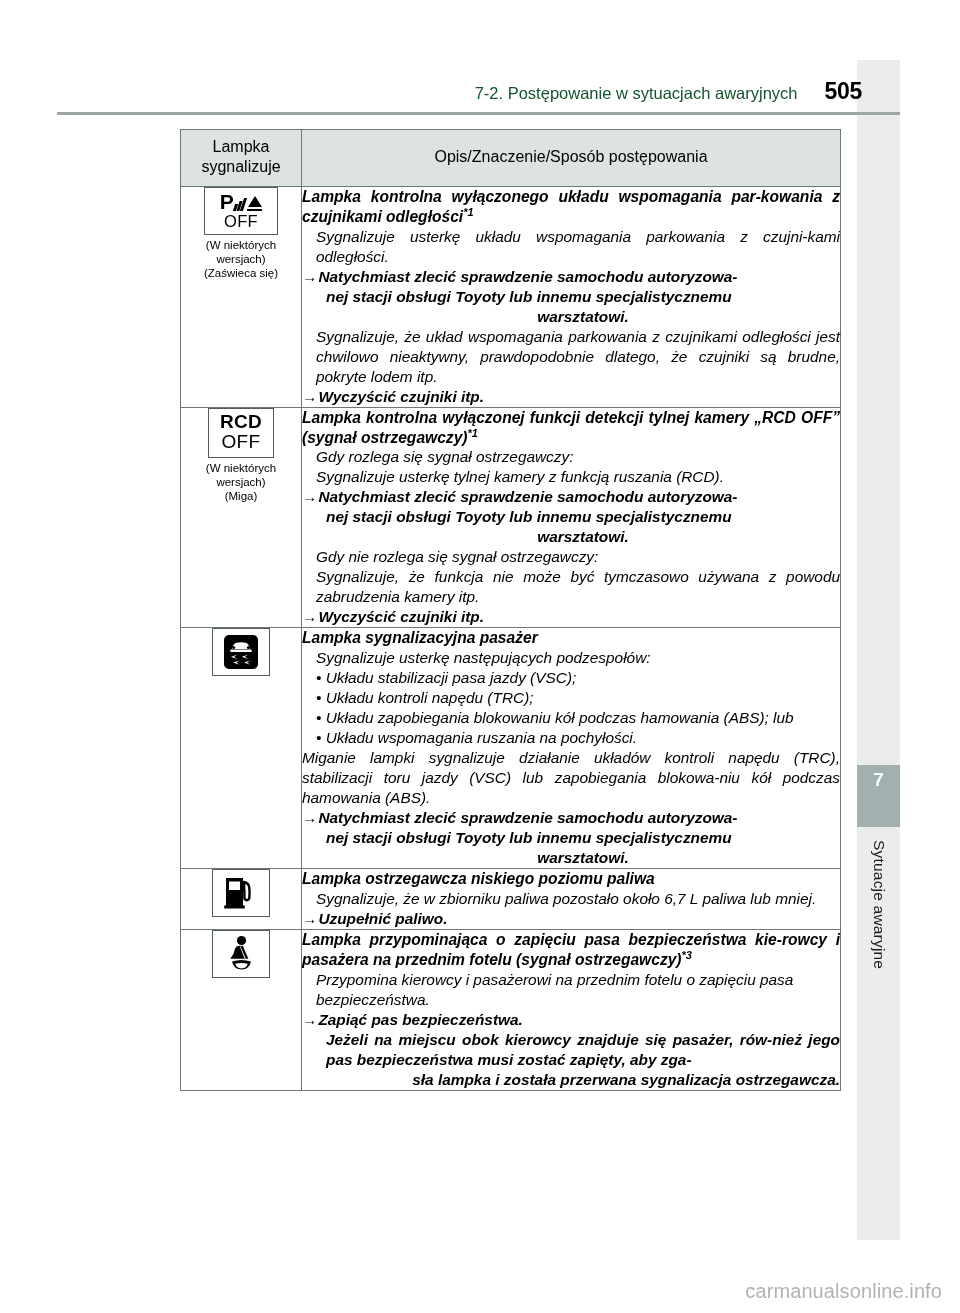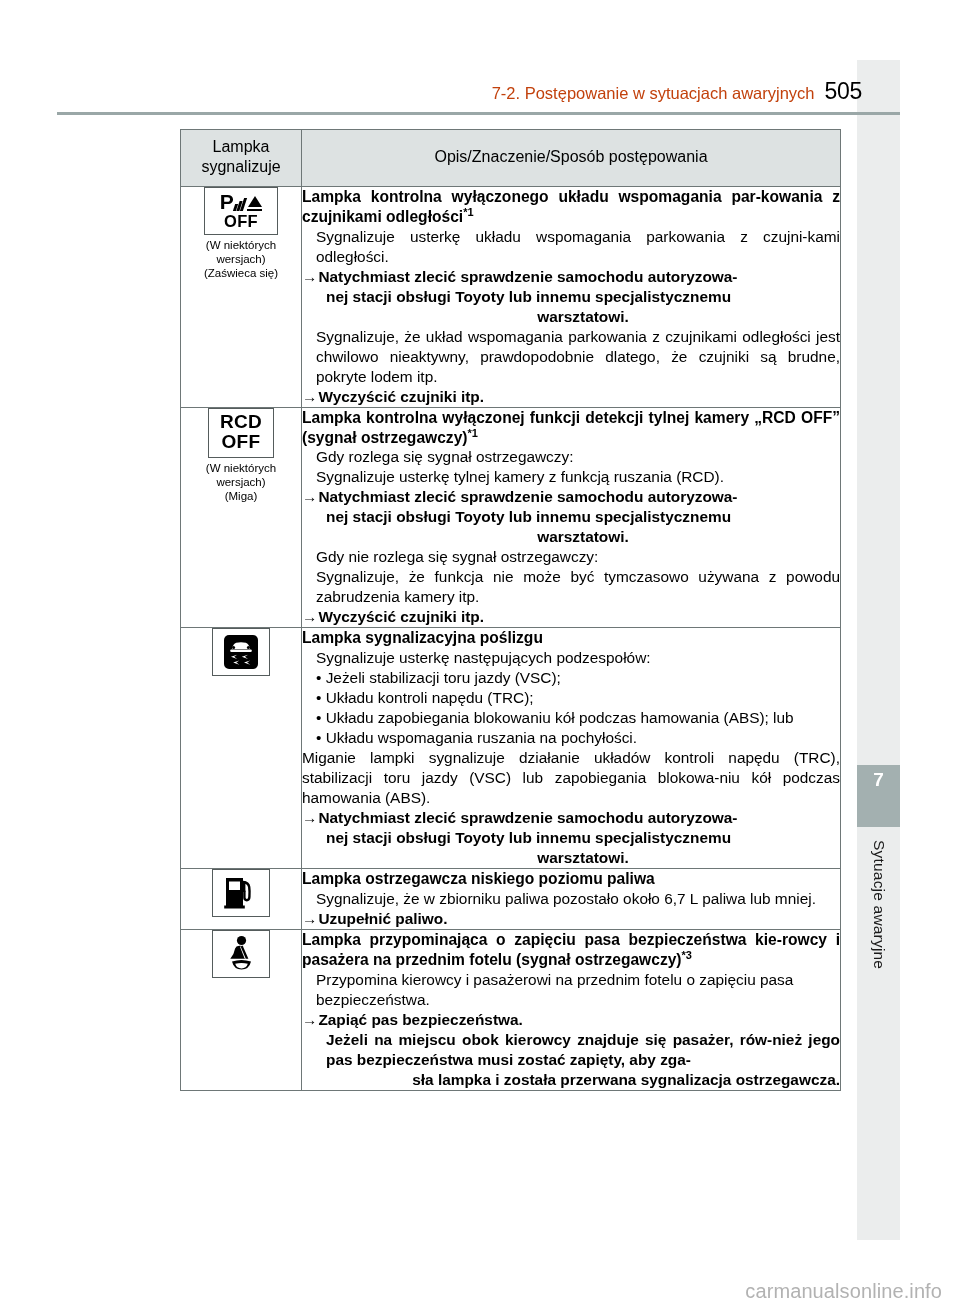--- a/index.html
+++ b/index.html
@@ -67,27 +67,27 @@
   #page-header {
     position: absolute;
     left: 0;
     top: 78px;
     width: 900px;
     text-align: right;
     white-space: nowrap;
   }
   #header-title {
     font-size: 16.5px;
-    color: #c2410c;
+    color: #14532d;
     vertical-align: baseline;
   }
   #header-pagenum {
     font-size: 23px;
-    font-weight: normal;
-    margin-left: 10px;
+    font-weight: bold;
+    margin-left: 27px;
     margin-right: 38px;
     vertical-align: baseline;
     letter-spacing: -0.3px;
   }
   #header-rule {
     position: absolute;
     left: 57px;
     top: 112px;
     width: 843px;
     height: 3px;
@@ -122,20 +122,21 @@
 
   td.icon-cell {
     text-align: center;
     vertical-align: middle;
     padding: 6px 4px;
   }
   td.desc-cell {
     padding: 6px 10px 8px 8px;
     font-size: 15.4px;
     line-height: 1.27;
+    font-style: italic;
   }
 
   
   .icon-wrap { display: inline-block; }
   .icon-box {
     border: 1.5px solid #555c5c;
     background: #fff;
     display: flex;
     flex-direction: column;
     align-items: center;
@@ -150,21 +151,21 @@
     font-size: 19px;
     font-weight: bold;
     line-height: 1.05;
     letter-spacing: 0.3px;
     display: flex;
     align-items: flex-end;
     justify-content: center;
   }
   .icon-box.text-icon .line2 {
     font-size: 16.5px;
-    font-weight: bold;
+    font-weight: normal;
     line-height: 1.1;
     letter-spacing: 0.3px;
   }
   .icon-box.glyph-icon {
     width: 56px;
     height: 46px;
   }
   .icon-note {
     font-size: 11.5px;
     line-height: 1.22;
@@ -355,23 +356,23 @@
               <circle cx="25.4" cy="13.4" r="1.5" fill="#000"></circle>
               <path d="M8 22.8 l6.2 -2.1 l-3.1 2.1 l3.1 2.1 l-6.2 -2.1 z" fill="#fff"></path>
               <path d="M10.2 28.6 l6.2 -2.1 l-3.1 2.1 l3.1 2.1 l-6.2 -2.1 z" fill="#fff"></path>
               <path d="M18.8 22.8 l6.2 -2.1 l-3.1 2.1 l3.1 2.1 l-6.2 -2.1 z" fill="#fff"></path>
               <path d="M21 28.6 l6.2 -2.1 l-3.1 2.1 l3.1 2.1 l-6.2 -2.1 z" fill="#fff"></path>
             </svg>
           </div>
         </div>
       </td>
       <td class="desc-cell">
-        <div class="d-head">Lampka sygnalizacyjna poślizgu</div>
+        <div class="d-head">Lampka sygnalizacyjna pasażer</div>
         <div class="d-body">Sygnalizuje usterkę następujących podzespołów:</div>
-        <div class="d-bullet">• Jeżeli stabilizacji toru jazdy (VSC);</div>
+        <div class="d-bullet">• Układu stabilizacji pasa jazdy (VSC);</div>
         <div class="d-bullet">• Układu kontroli napędu (TRC);</div>
         <div class="d-bullet" style="text-indent:0;padding-left:22px;"><span style="margin-left:-8px;">• Układu zapobiegania blokowaniu kół podczas hamowania (ABS); lub</span></div>
         <div class="d-bullet">• Układu wspomagania ruszania na pochyłości.</div>
         <div class="d-body jst" style="padding-left:0;">Miganie lampki sygnalizuje działanie układów kontroli napędu (TRC), stabilizacji toru jazdy (VSC) lub zapobiegania blokowa-niu kół podczas hamowania (ABS).</div>
         <div class="d-action"><span class="arw">→</span><span>Natychmiast zlecić sprawdzenie samochodu autoryzowa-</span><span class="cont">nej stacji obsługi Toyoty lub innemu specjalistycznemu</span><span class="cont last">warsztatowi.</span></div>
       </td>
     </tr>
 
     <tr>
       <td class="icon-cell">

